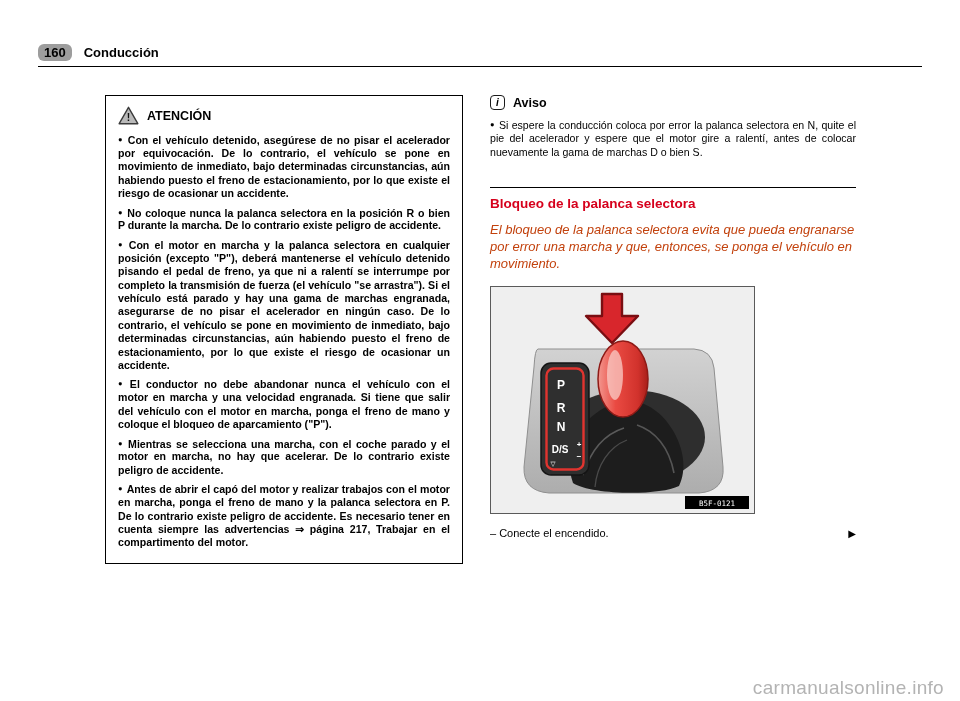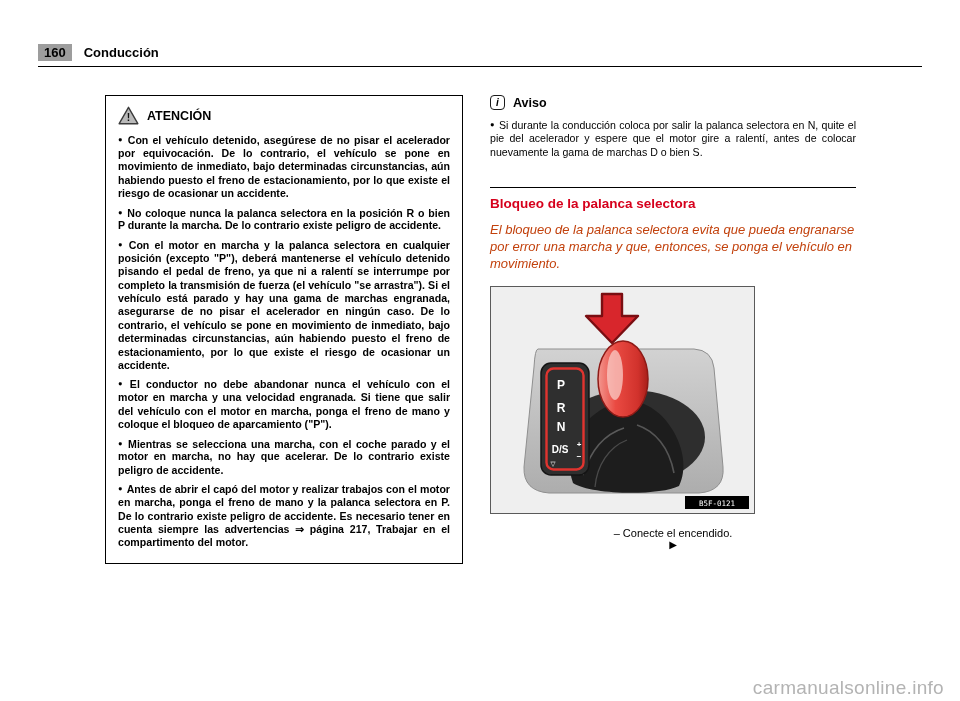--- a/index.html
+++ b/index.html
@@ -8,21 +8,21 @@
   body{
     width:960px; height:701px; position:relative; overflow:hidden;
     font-family:"Liberation Sans", sans-serif; color:var(--ink);
   }
   
   .header{
     position:absolute; left:38px; right:38px; top:44px;
     display:flex; align-items:center; gap:12px;
     border-bottom:1.5px solid #000; padding-bottom:5px;
   }
-  .page-num{ background:#9d9d9d; font-weight:bold; font-size:13px; padding:1px 6px; }
+  .page-num{ background:#9d9d9d; font-weight:bold; font-size:13px; padding:1px 6px;border-radius:6px; }
   .section-title{ font-weight:bold; font-size:13px; }
 
   
   .attention-box{
     position:absolute; left:105px; top:95px; width:358px;
     border:1px solid #000; padding:10px 12px 8px 12px; background:#fff;
   }
   .box-title{ display:flex; align-items:center; gap:8px; font-weight:bold; font-size:12.5px; margin-bottom:8px; }
   .warn-svg{ width:21px; height:19px; display:block; }
   ul{ list-style:none; }
@@ -52,21 +52,21 @@
   .figure-row{ margin-top:14px; display:flex; align-items:flex-end; }
   .figure-box{
     width:265px; height:228px; border:1px solid #5a5a5a; background:#efefef; overflow:hidden;
   }
   .figure-box svg{ display:block; width:100%; height:100%; }
   .fig-caption{
     width:93px; margin-left:8px; color:var(--red);
     font-size:9.5px; line-height:11.5px; font-weight:bold; padding-bottom:28px;
   }
   .unlock-intro{ margin-top:10px; font-size:11px; }
-  .step-line{ margin-top:13px; font-size:11px; display:flex; justify-content:space-between; align-items:center;flex-direction:column; }
+  .step-line{ margin-top:13px; font-size:11px; display:flex; justify-content:space-between; align-items:center; }
   .continue{ font-size:10px; color:#000; }
 
   
   .watermark{
     position:absolute; right:16px; bottom:2px;
     font-size:19px; color:#b3b3b3; letter-spacing:.3px;
   }
 </style>
 </head>
 <body>
@@ -99,21 +99,21 @@
   <div class="right-col">
 
     <div class="aviso-title">
       <span class="info-badge">
           <span>i</span>
         </span>
       <span>Aviso</span>
     </div>
 
     <ul class="aviso">
-      <li><span class="bullet">●</span><span>Si durante la conducción coloca por salir la palanca selectora en N, quite el pie del acelerador y espere que el motor gire a ralentí, antes de colocar nuevamente la gama de marchas D o bien S.</span></li>
+      <li><span class="bullet">●</span><span>Si espere la conducción coloca por error la palanca selectora en N, quite el pie del acelerador y espere que el motor gire a ralentí, antes de colocar nuevamente la gama de marchas D o bien S.</span></li>
     </ul>
 
     <div class="section-heading">Bloqueo de la palanca selectora</div>
 
     <p class="intro">El bloqueo de la palanca selectora evita que pueda engranarse por error una marcha y que, entonces, se ponga el vehículo en movimiento.</p>
 
     <div class="figure-row">
       <div class="figure-box">
 
         <svg viewBox="0 0 263 226">

